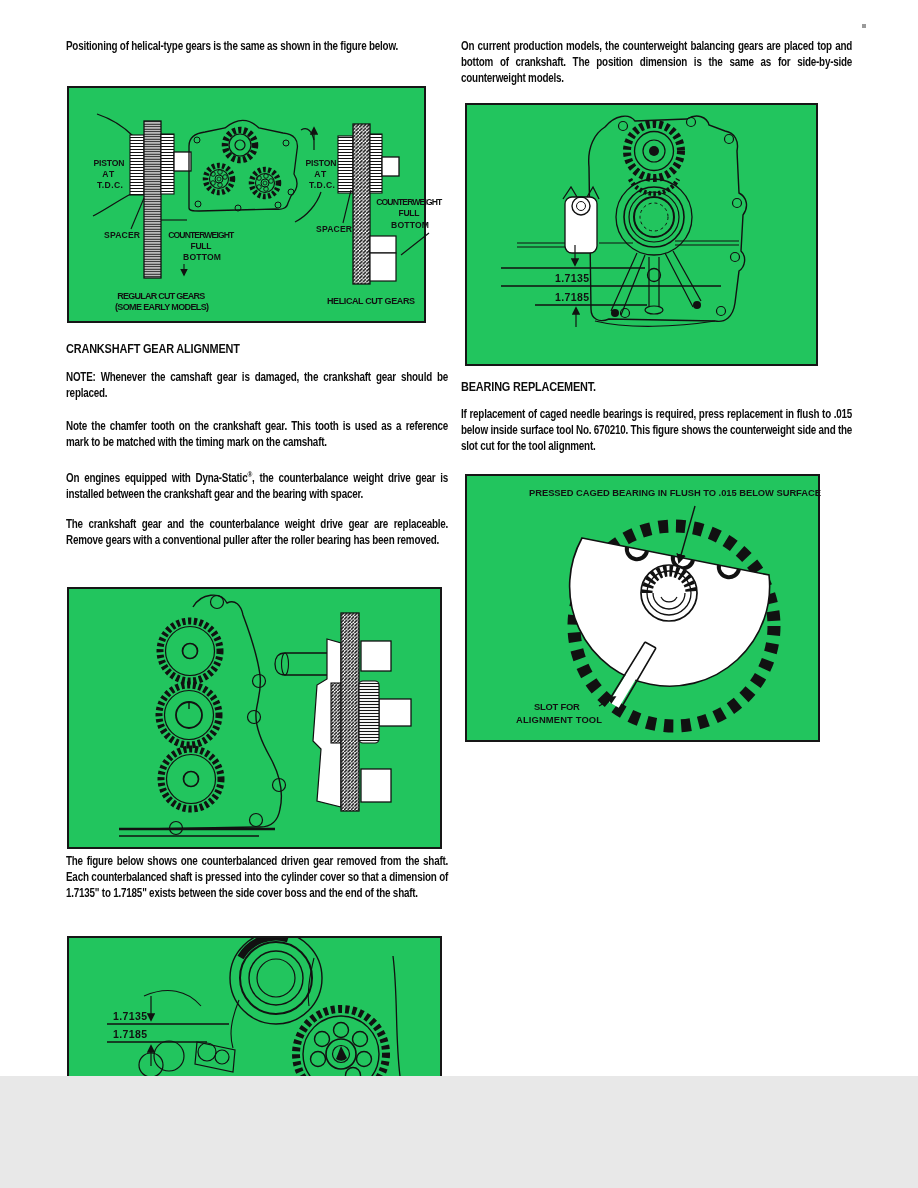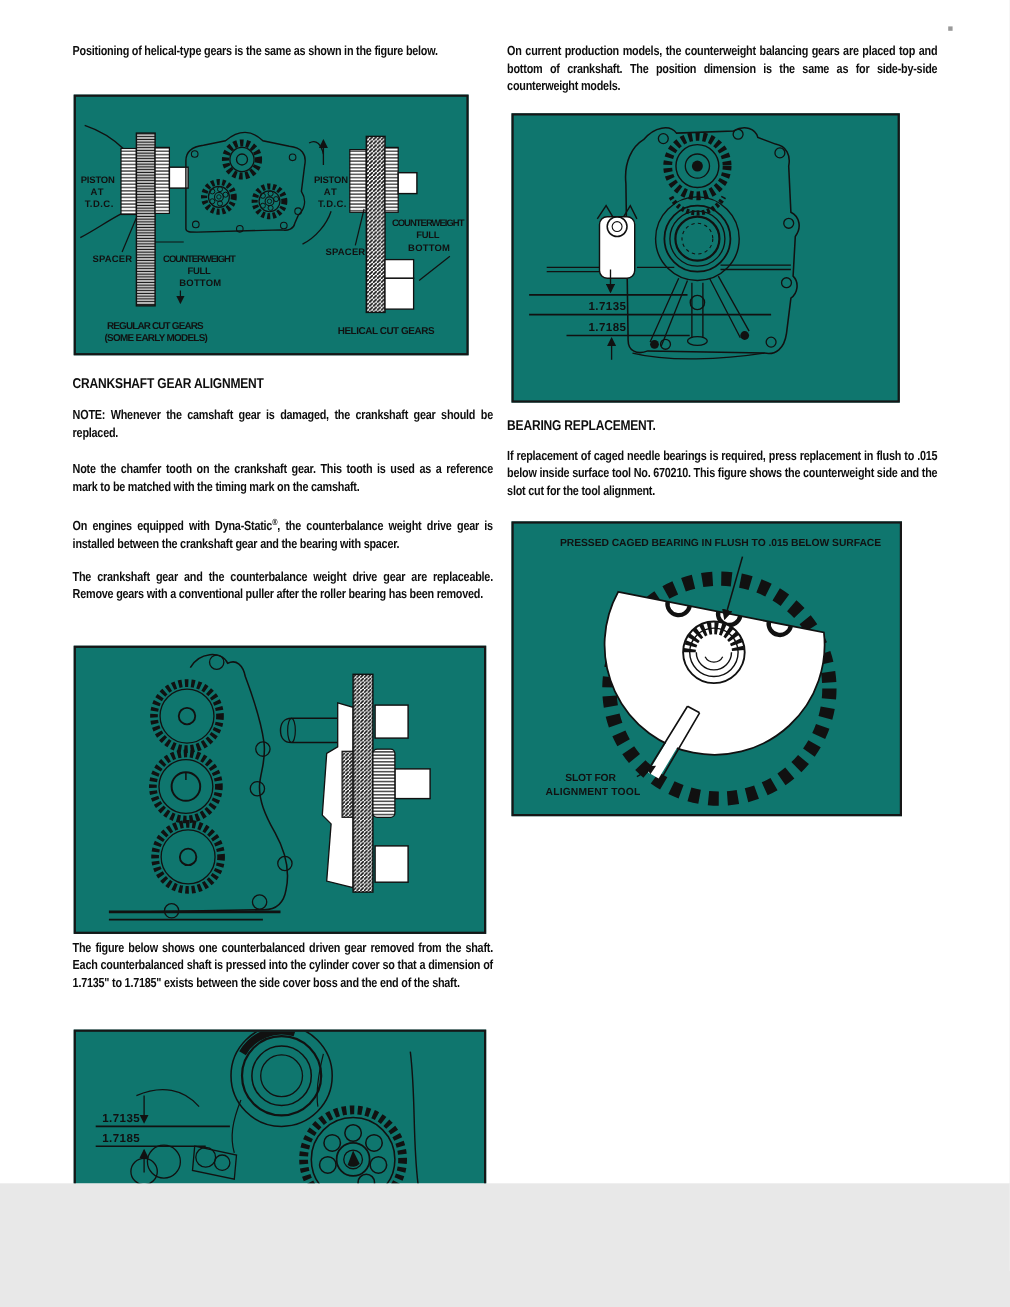--- a/index.html
+++ b/index.html
@@ -3,21 +3,21 @@
 <meta charset="utf-8">
 <style>
   html,body{margin:0;padding:0;background:#e8e8e8;}
   .page{position:relative;width:918px;height:1076px;background:#ffffff;overflow:hidden;
         font-family:"Liberation Sans",sans-serif;color:#0d0d0d;margin:0 auto;}
   .txt{position:absolute;font-weight:bold;font-size:12px;line-height:16.2px;
        text-align:justify;letter-spacing:-0.25px;transform:scaleX(0.82);transform-origin:0 0;}
   .txt p{margin:0;}
   .head{position:absolute;font-weight:bold;font-size:13px;letter-spacing:-0.2px;white-space:nowrap;
         transform:scaleX(0.84);transform-origin:0 0;}
-  .fig{position:absolute;border:2px solid #161616;box-sizing:border-box;background:#0f766e;}
+  .fig{position:absolute;border:2px solid #161616;box-sizing:border-box;background:#22c55e;padding-left:20px;}
   .fig svg{display:block;}
   .pagenum{position:absolute;font-weight:bold;font-size:14.5px;letter-spacing:-0.2px;
            transform:scaleX(0.86);transform-origin:0 0;}
   sup{font-size:8px;}
   svg text{font-family:"Liberation Sans",sans-serif;font-weight:bold;fill:#111;}
   .speck{position:absolute;width:4px;height:4px;background:#9a9a9a;}
 </style>
 </head>
 <body>
 

